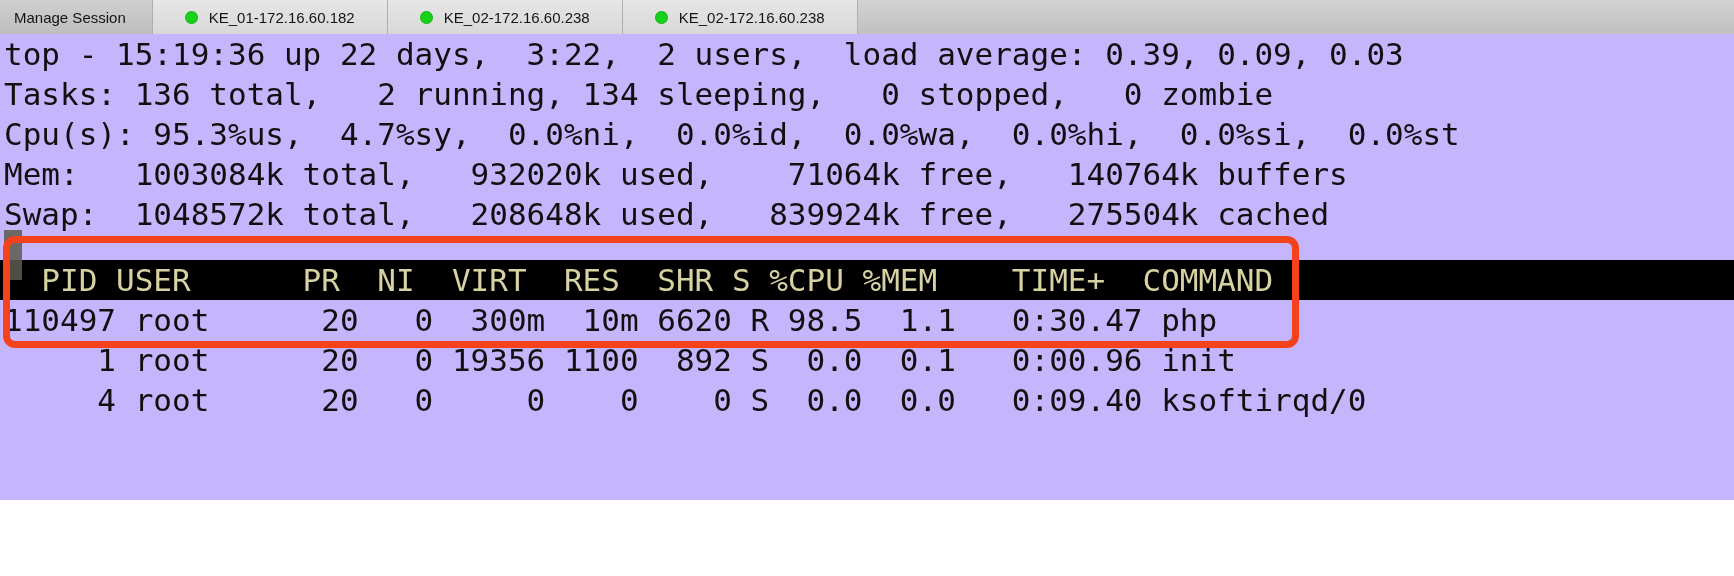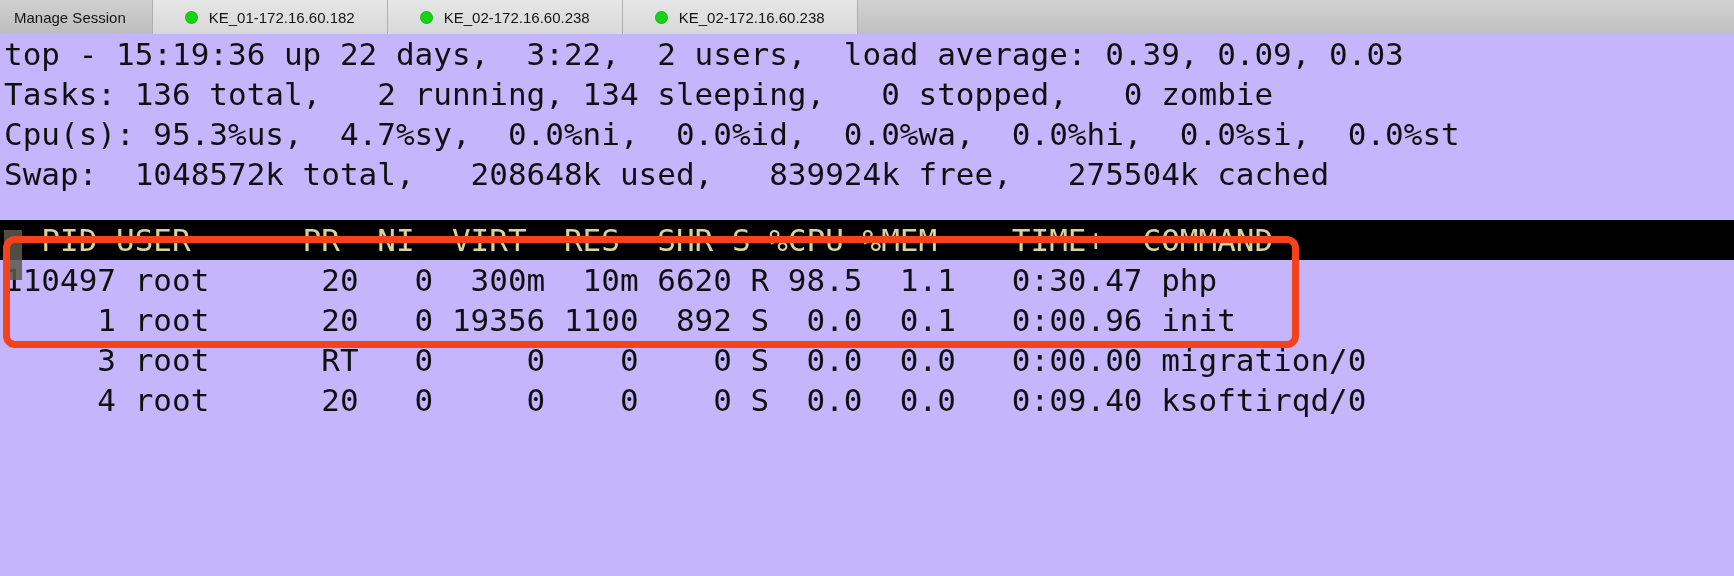--- a/index.html
+++ b/index.html
@@ -11,21 +11,21 @@
   body {
     width: 1734px;
     height: 576px;
     overflow: hidden;
     font-family: "DejaVu Sans", sans-serif;
   }
 
   #app {
     position: relative;
     width: 1734px;
-    height: 576px;
+    height: 500px;
     overflow: hidden;
     background: #d7d2a2;
   }
 
   
   .tabbar {
     position: absolute;
     left: 0; top: 0;
     width: 1734px;
     height: 34px;
@@ -151,29 +151,29 @@
     </div>
 
     <div class="tab tab-filler"></div>
   </div>
 
   <div class="terminal">
 
     <div class="tline">top - 15:19:36 up 22 days,  3:22,  2 users,  load average: 0.39, 0.09, 0.03</div>
     <div class="tline">Tasks: 136 total,   2 running, 134 sleeping,   0 stopped,   0 zombie</div>
     <div class="tline">Cpu(s): 95.3%us,  4.7%sy,  0.0%ni,  0.0%id,  0.0%wa,  0.0%hi,  0.0%si,  0.0%st</div>
+    <div class="tline">Mem:   1003084k total,   932020k used,    71064k free,   140764k buffers</div>
     <div class="tline">Swap:  1048572k total,   208648k used,   839924k free,   275504k cached</div>
 
     <div class="tline spacer"></div>
 
     <div class="tline hdrbar">  PID USER      PR  NI  VIRT  RES  SHR S %CPU %MEM    TIME+  COMMAND</div>
 
     <div class="tline">110497 root      20   0  300m  10m 6620 R 98.5  1.1   0:30.47 php</div>
     <div class="tline">     1 root      20   0 19356 1100  892 S  0.0  0.1   0:00.96 init</div>
-    <div class="tline">     3 root      RT   0     0    0    0 S  0.0  0.0   0:00.00 migration/0</div>
     <div class="tline">     4 root      20   0     0    0    0 S  0.0  0.0   0:09.40 ksoftirqd/0</div>
 
     <div class="cursor-block"></div>
   </div>
 
   <div class="annot-box"></div>
 
 </div>
 
 </body></html>

